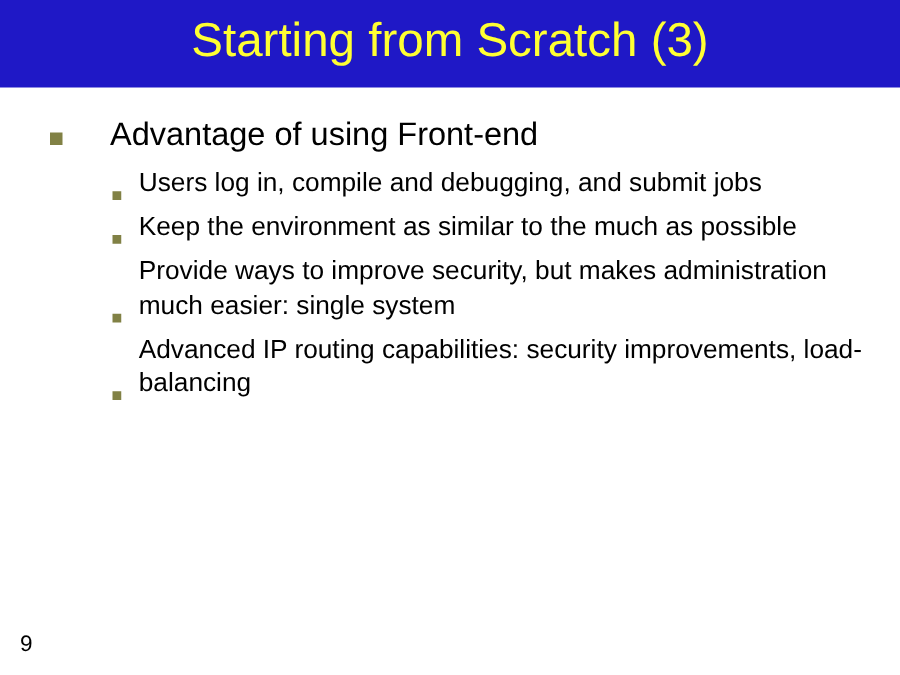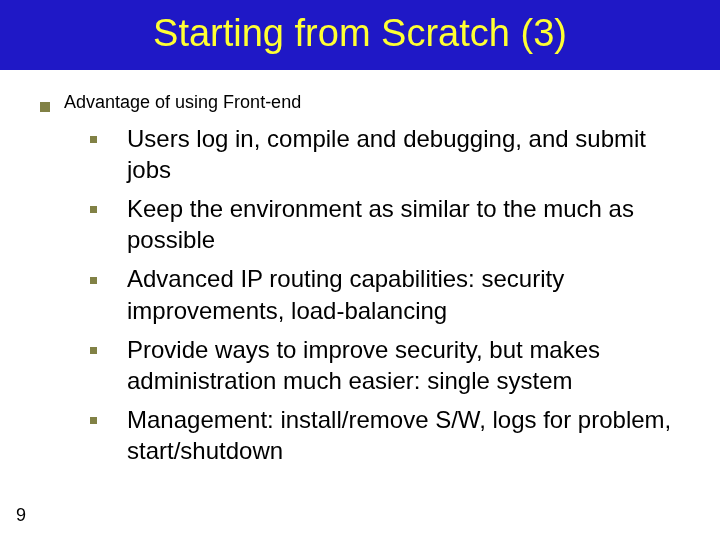--- a/index.html
+++ b/index.html
@@ -28,33 +28,33 @@
     line-height: 1.15;
     text-align: center;
   }
   .body {
     padding: 22px 30px 0 40px;
     color: #000000;
   }
   .level1 {
     display: flex;
     align-items: flex-start;
-    font-size: 18px;
+    font-size: 26px;
     margin-bottom: 10px;
+    gap: 24px;
   }
   .level2-list {
     margin-left: 50px;
   }
   .level2 {
     display: flex;
-    align-items: flex-start;
-    font-size: 24px;
+    align-items: flex-end;
+    font-size: 21px;
     line-height: 1.3;
     margin-bottom: 8px;
-    gap: 16px;
   }
   .bullet-sq {
     display: inline-block;
     flex: 0 0 auto;
     background: #818145;
     margin-top: 0.55em;
     margin-right: 14px;
   }
   .bullet-lg {
     width: 10px;
@@ -91,29 +91,25 @@
       <div class="level2">
         <span class="bullet-sq bullet-sm"></span>
         <span>Users log in, compile and debugging, and submit jobs</span>
       </div>
       <div class="level2">
         <span class="bullet-sq bullet-sm"></span>
         <span>Keep the environment as similar to the much as possible</span>
       </div>
       <div class="level2">
         <span class="bullet-sq bullet-sm"></span>
-        <span>Advanced IP routing capabilities: security improvements, load-balancing</span>
-      </div>
-      <div class="level2">
-        <span class="bullet-sq bullet-sm"></span>
         <span>Provide ways to improve security, but makes administration much easier: single system</span>
       </div>
       <div class="level2">
         <span class="bullet-sq bullet-sm"></span>
-        <span>Management: install/remove S/W, logs for problem, start/shutdown</span>
+        <span>Advanced IP routing capabilities: security improvements, load-balancing</span>
       </div>
     </div>
 
   </div>
 
   <div class="slide-number">9</div>
 
 </div>
 
 </body></html>

